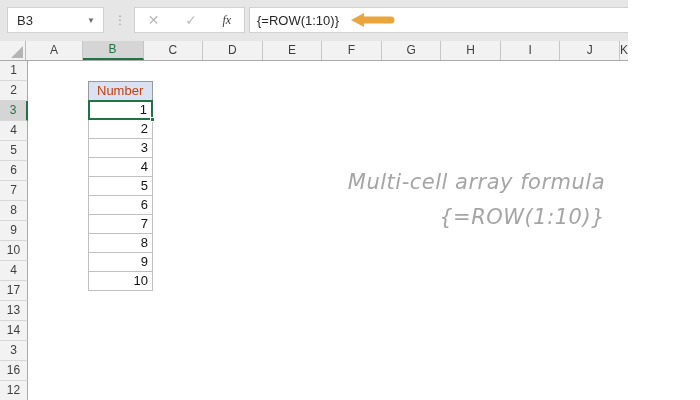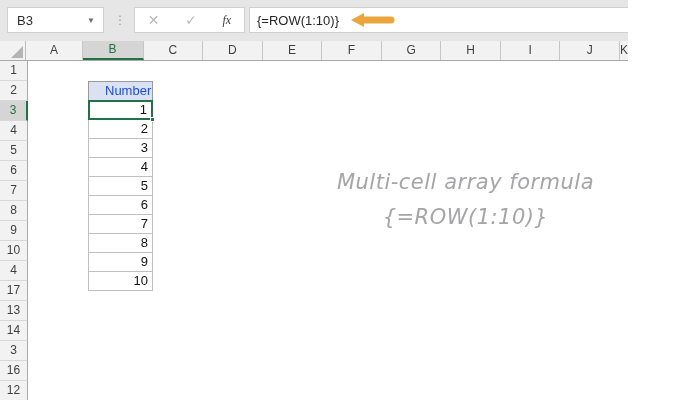--- a/index.html
+++ b/index.html
@@ -89,35 +89,35 @@
   
   .b-col { position: absolute; left: 88px; top: 81px; width: 65px; }
   .cell {
     width: 65px; height: 20px; background: #fff;
     border: 1px solid #c0c0c0; margin-top: -1px;
     font-size: 13px; color: #121212;
     text-align: right; padding-right: 4px; line-height: 18px;
   }
   .cell.header-cell {
     margin-top: 0; background: #d9e1f2; border-color: #999999;
-    text-align: left; padding-left: 16px; color: #1d4ed8;
+    text-align: left; padding-left: 8px; color: #c2410c;
   }
   .cell.selected {
     position: relative; z-index: 2;
     border: 2px solid #217346; line-height: 16px;
   }
   .cell.selected .fill-handle {
     position: absolute; right: -4px; bottom: -4px;
     width: 5px; height: 5px; background: #217346; border: 1px solid #fff;
   }
 
   
   .watermark {
-    position: absolute; left: 308px; top: 165px; width: 315px;
-    text-align: center; font-style: italic;
+    position: absolute; left: 290px; top: 165px; width: 315px;
+    text-align: right; font-style: italic;
     font-family: "DejaVu Sans", sans-serif;
     font-size: 21px; line-height: 35px; color: #a5a5a8;
     letter-spacing: 0.5px;
   }
 </style>
 </head>
 <body>
 
 <div id="app">
 

